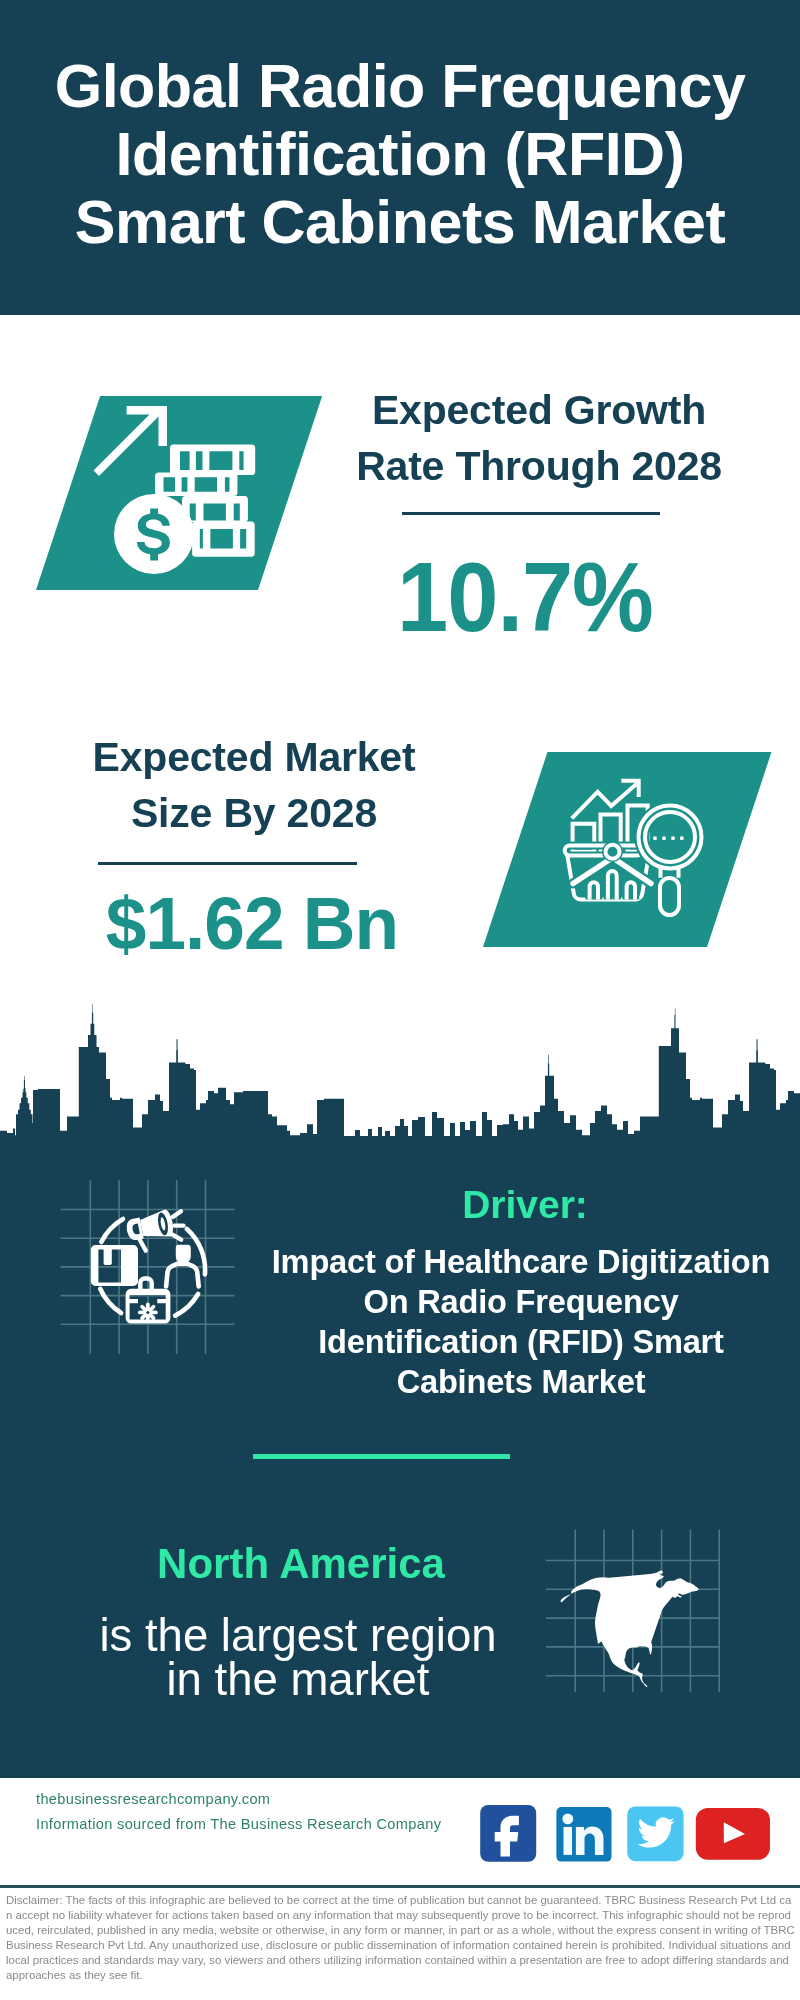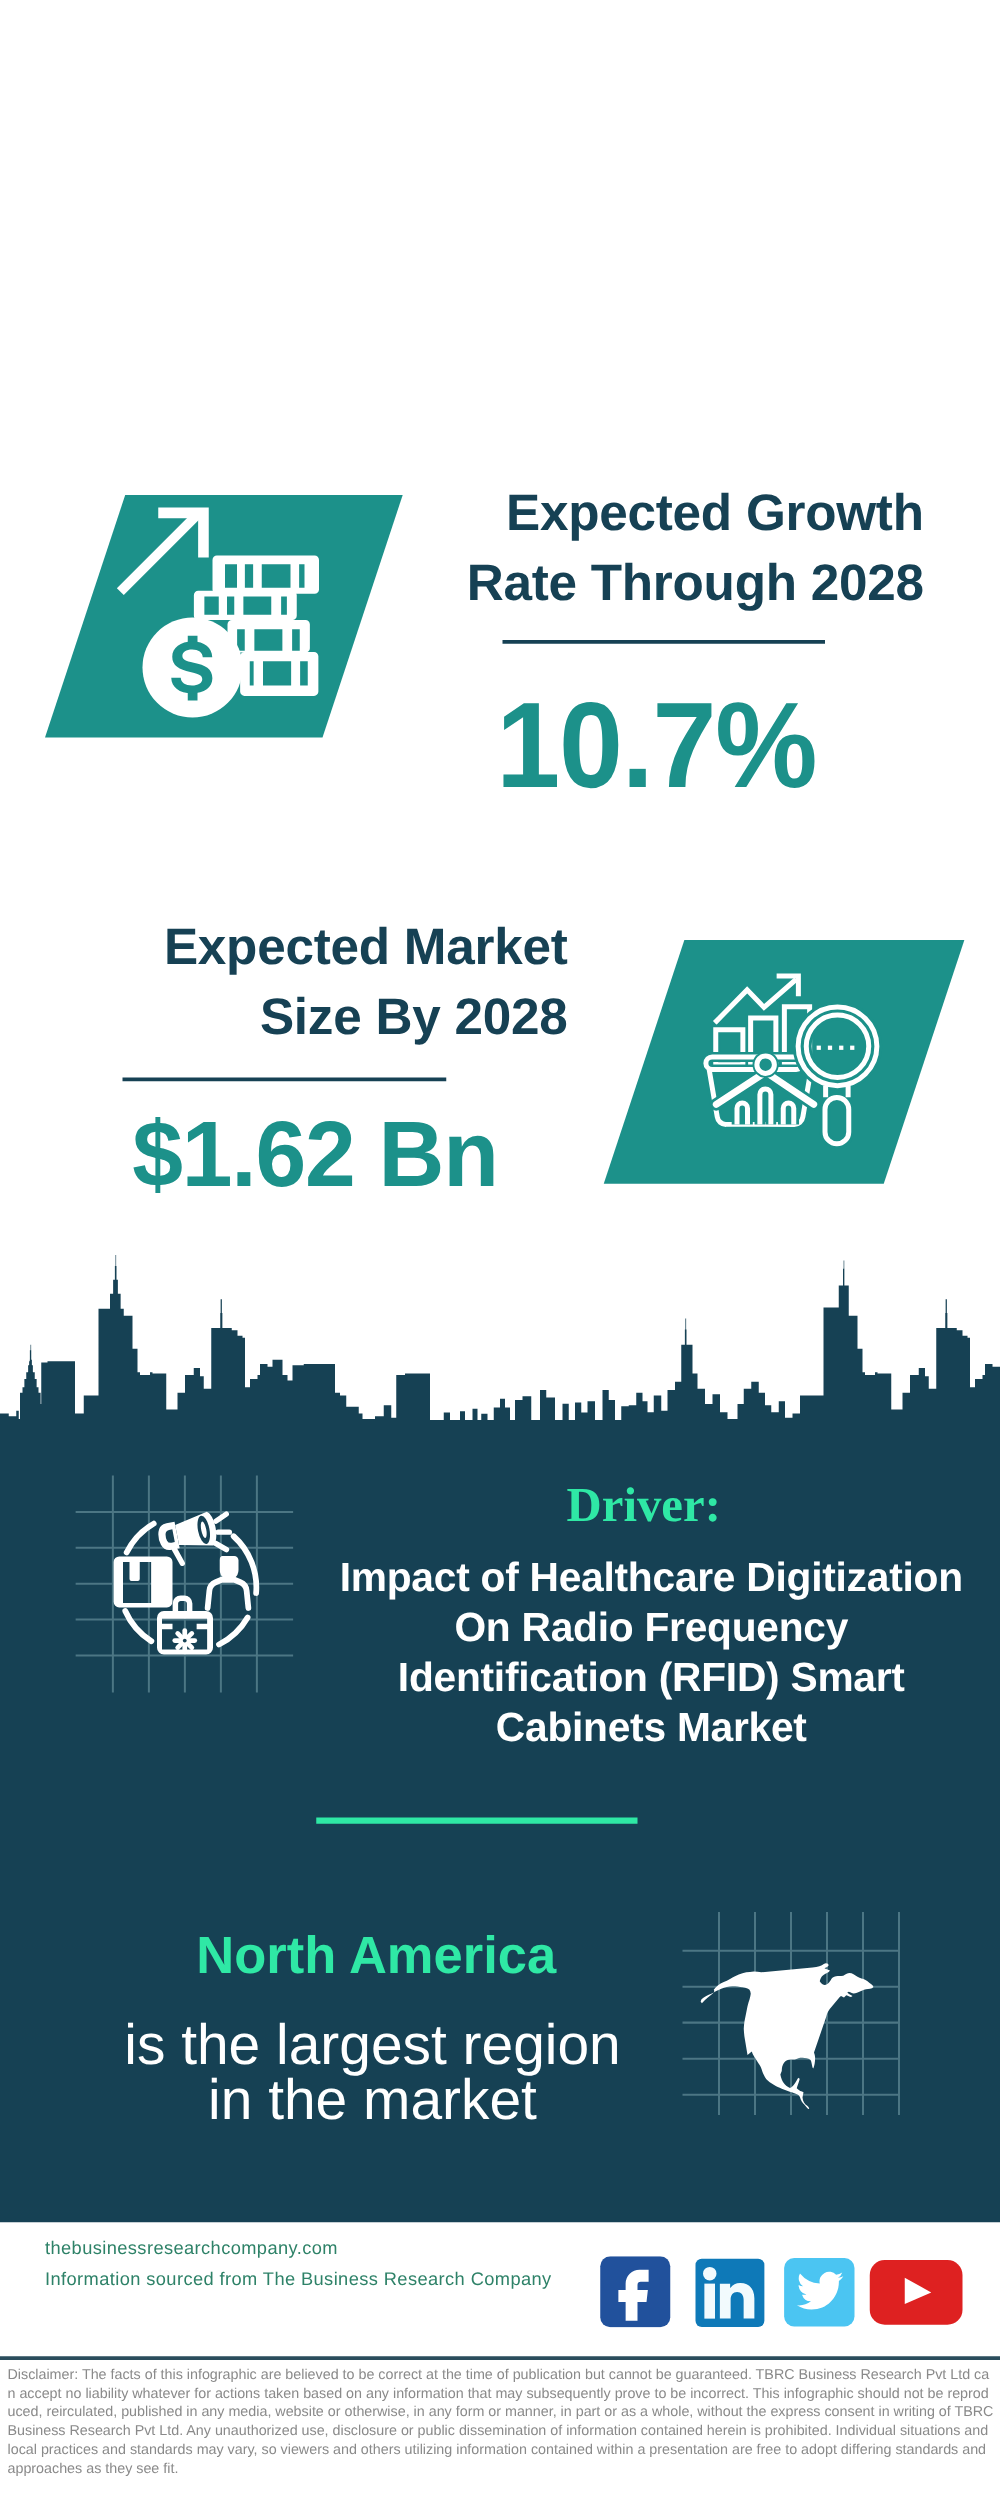--- a/index.html
+++ b/index.html
@@ -40,21 +40,21 @@
 
   .iconbox { position:absolute; }
 
   
   .stat-head {
     position:absolute;
     color:#164154;
     font-weight:bold;
     font-size:41px;
     line-height:56px;
-    text-align:right;
+    text-align:center;
     white-space:pre-line;
     letter-spacing:-0.2px;
   }
   .stat-rule {
     position:absolute;
     height:3px;
     background:#164154;
   }
   .stat-value {
     position:absolute;
@@ -65,23 +65,23 @@
     text-align:center;
     letter-spacing:-1px;
   }
 
   
   .dark-lower { position:absolute; left:0; top:1142px; width:800px; height:636px; background:#164154; }
   .skyline { position:absolute; left:0; top:995px; width:800px; height:135px; }
 
   
   .driver-label {
-    position:absolute; left:315px; top:1185px; width:400px;
+    position:absolute; left:325px; top:1185px; width:400px;
     text-align:center; color:#2FE8A5;
-    font-size:39px; font-weight:bold; line-height:40px;font-family:Liberation Serif, serif;
+    font-size:39px; font-weight:bold; line-height:40px;
   }
   .driver-text {
     position:absolute; left:261px; top:1242px; width:520px;
     text-align:center; color:#ffffff;
     font-size:32.6px; font-weight:bold; line-height:40px;
     white-space:pre-line; letter-spacing:-0.2px;
   }
   .mid-divider {
     position:absolute; left:253px; top:1454px; width:257px; height:5px;
     background:#2FE8A5;
@@ -114,20 +114,25 @@
     position:absolute; left:6px; top:1893px; width:789px;
     color:#8A8A8A; font-size:11.45px; line-height:15.05px; text-align:left;
     word-break:break-all;
   }
 </style>
 </head>
 <body>
 
 <div class="page">
 
+  <div class="header">
+    <div class="header-title">Global Radio Frequency
+Identification (RFID)
+Smart Cabinets Market</div>
+  </div>
 
   <div class="white-mid"></div>
 
   <div class="par par1"></div>
   <div class="par par2"></div>
 
   <svg class="iconbox" style="left:85px; top:398px; width:180px; height:185px;" viewBox="85 398 180 185">
     <g fill="#ffffff">
 
       <path d="M93.5,470.5 L155.5,408.5 L161,414 L99,476 Z"></path>

